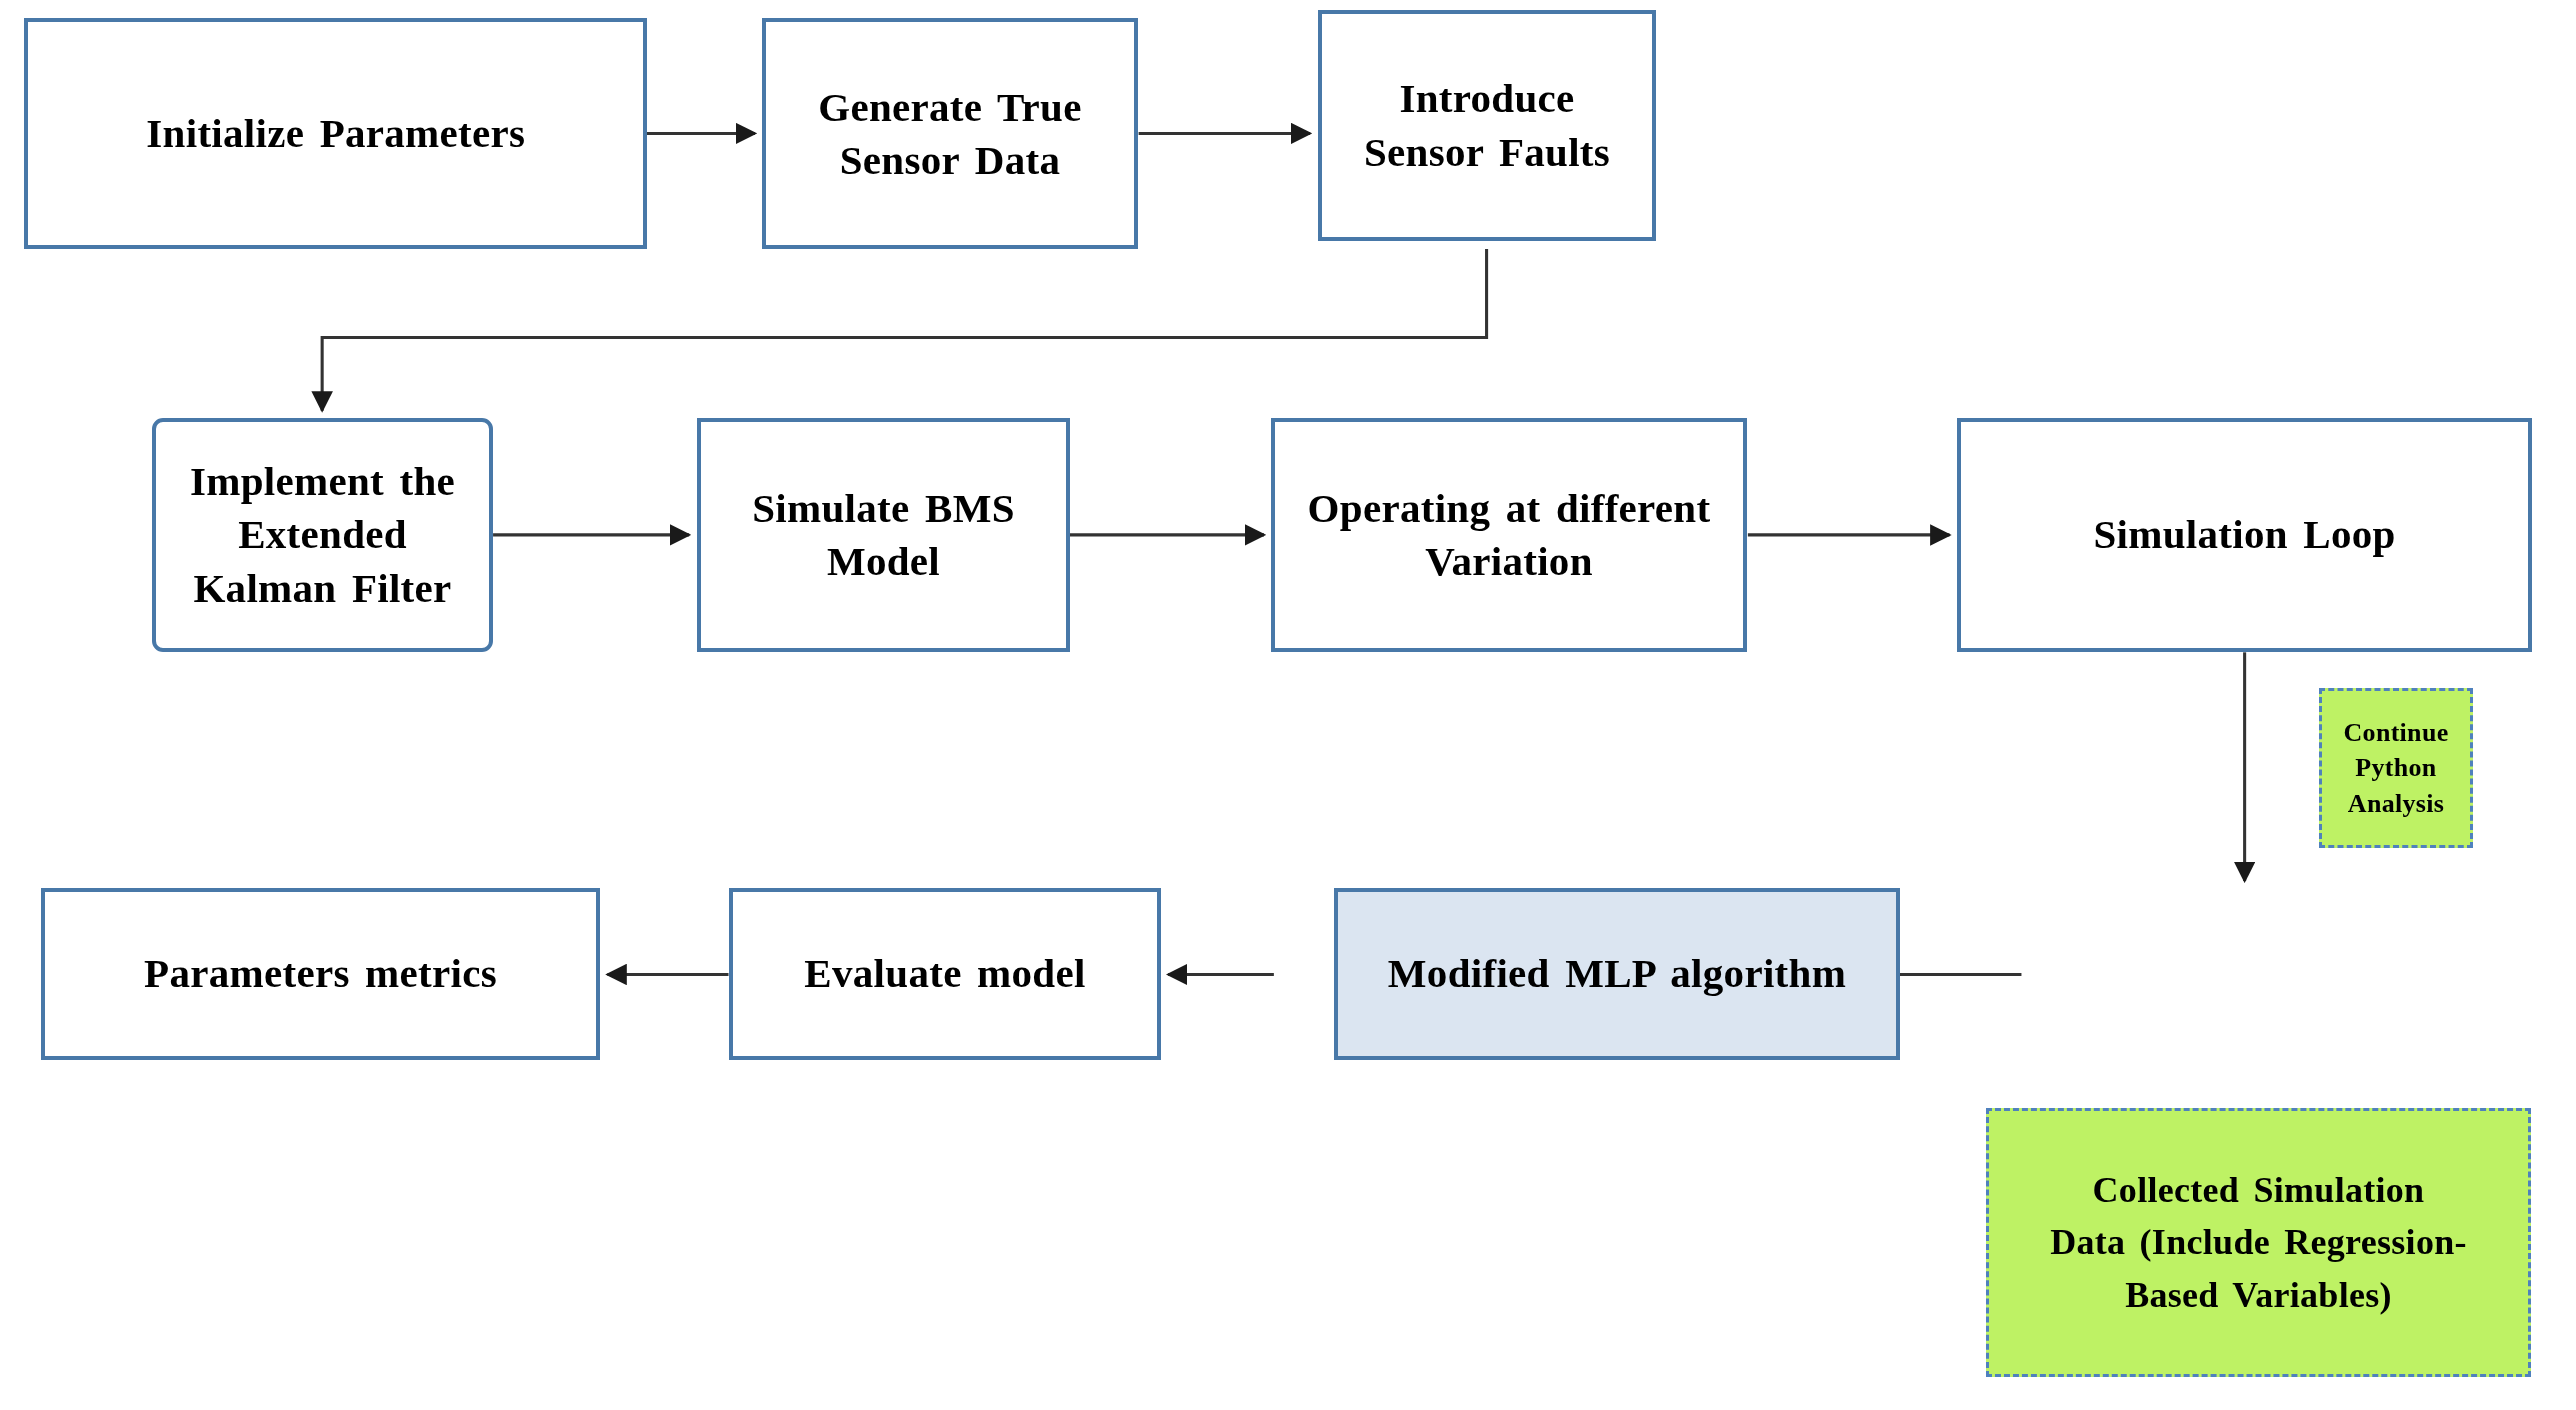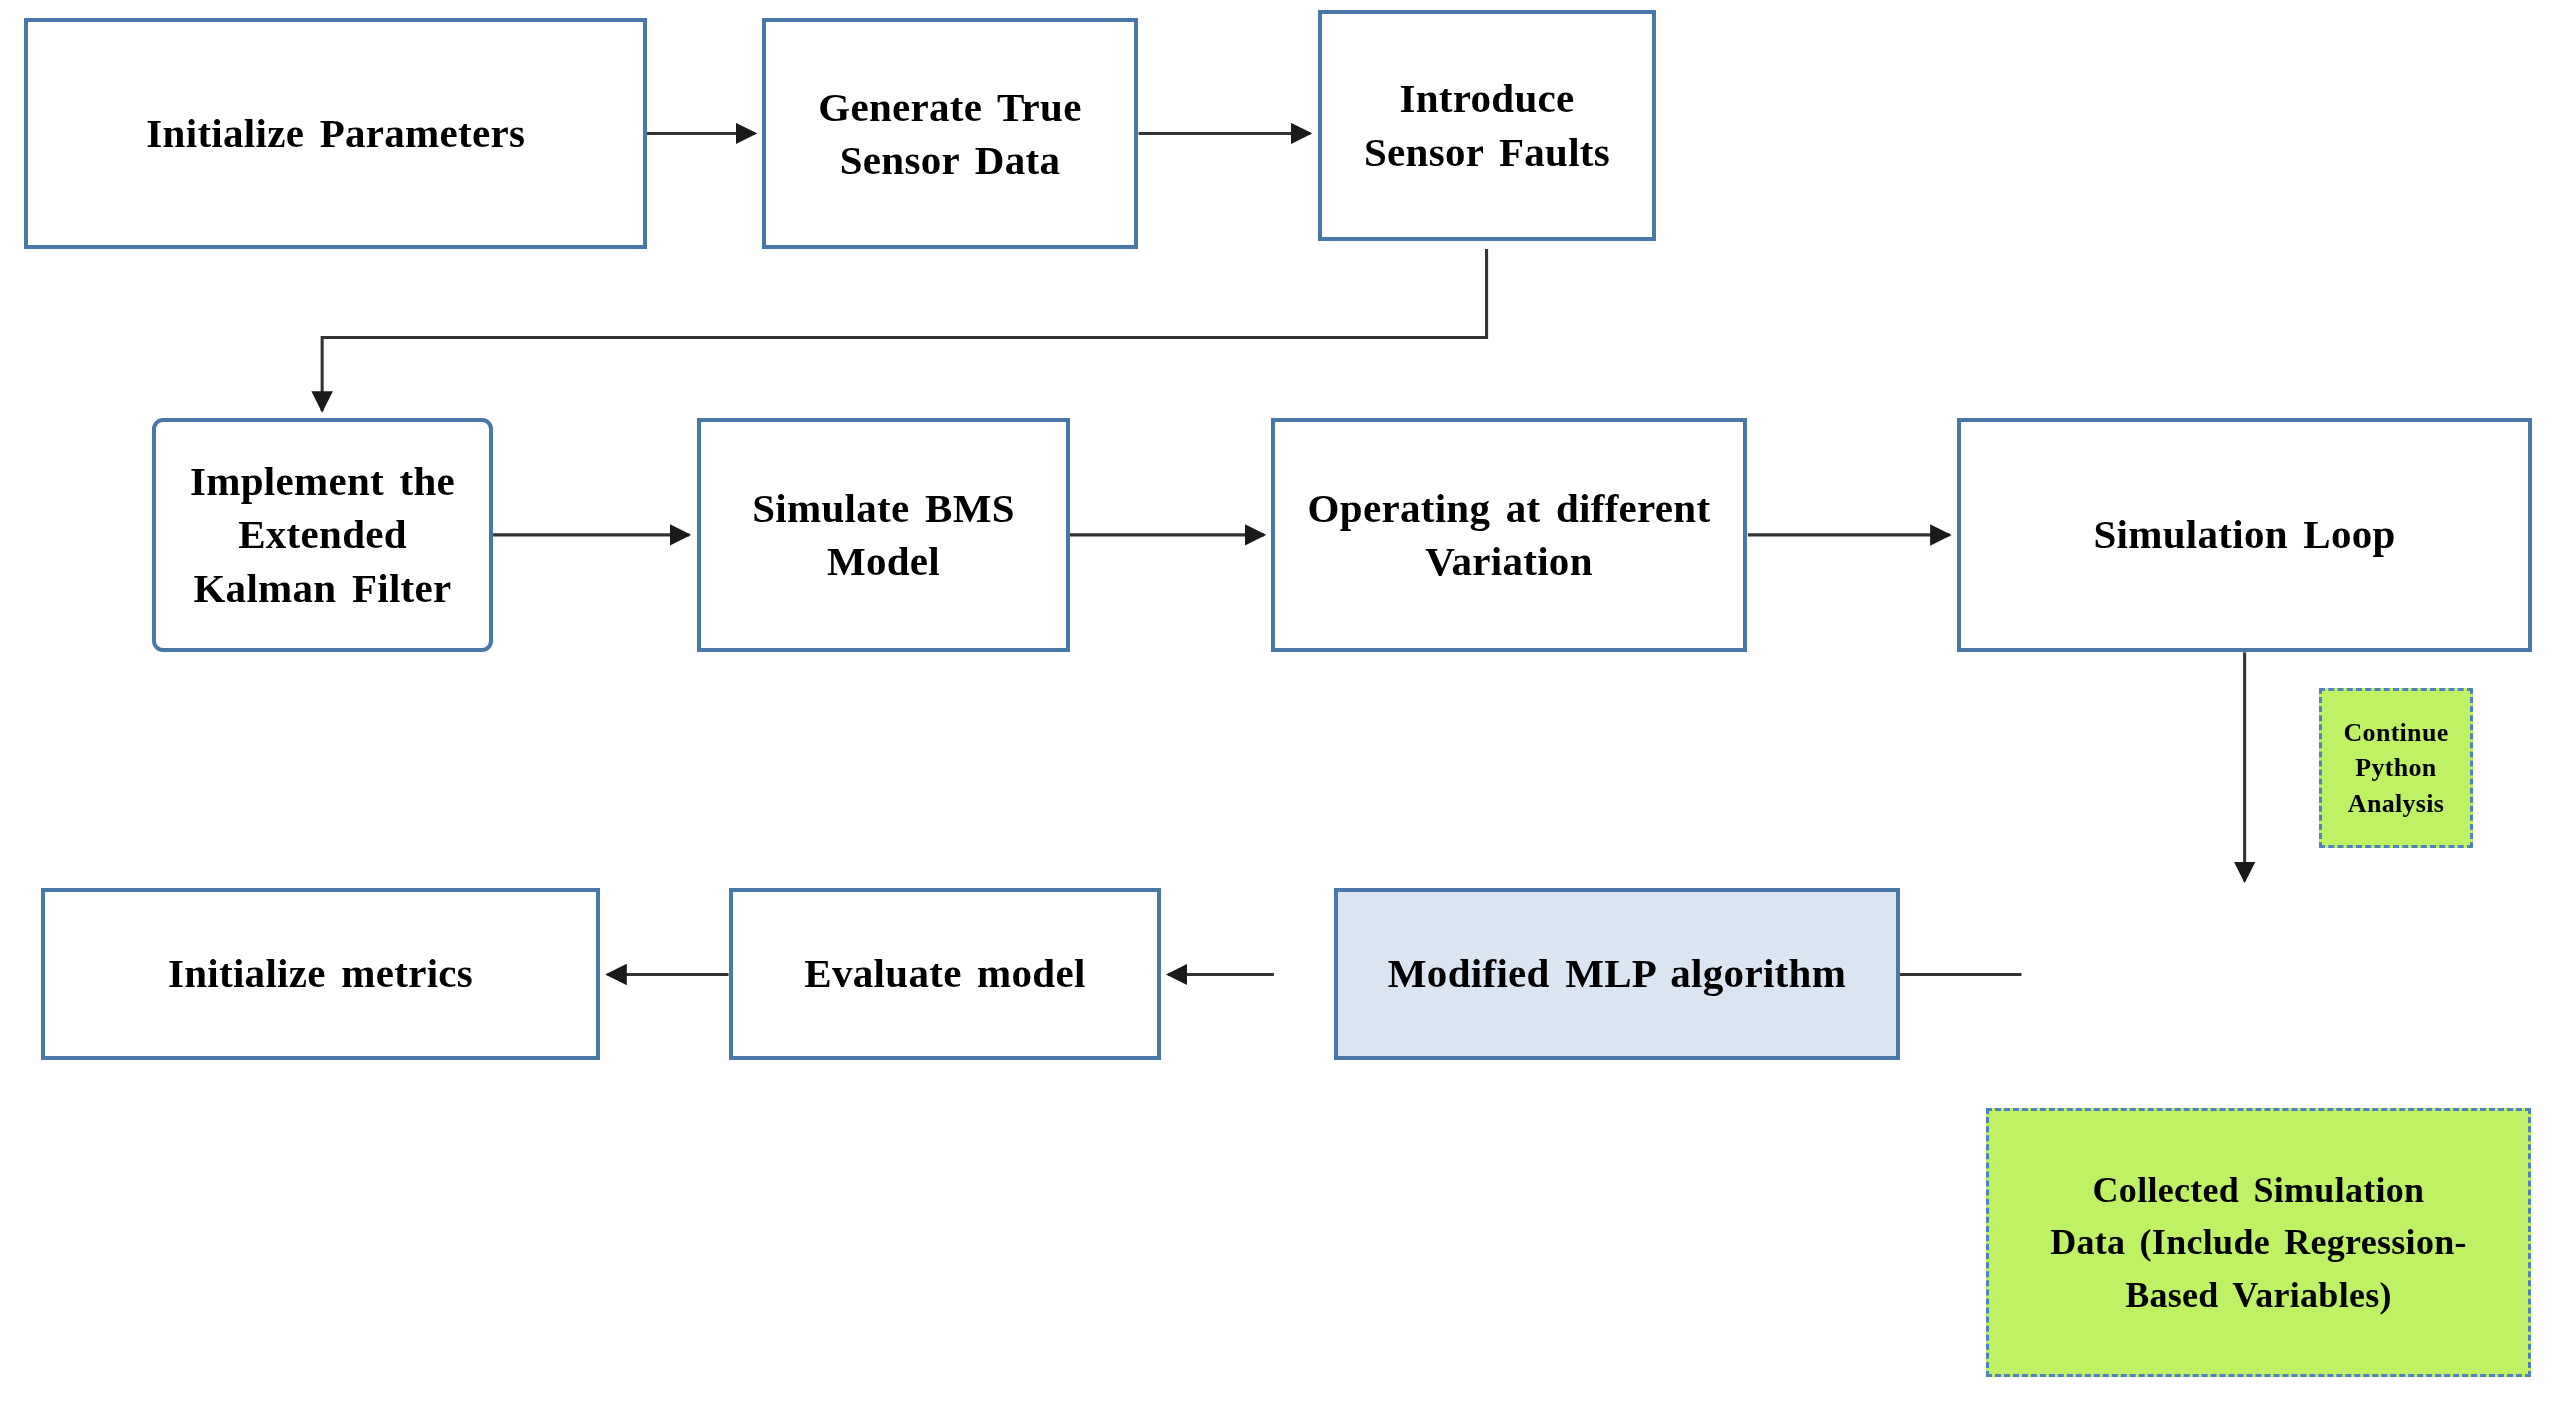--- a/index.html
+++ b/index.html
@@ -131,21 +131,21 @@
 
   <div class="node highlight" id="n-mlp">
     <span class="lbl">Modified MLP algorithm</span>
   </div>
 
   <div class="node" id="n-eval">
     <span class="lbl">Evaluate model</span>
   </div>
 
   <div class="node" id="n-perf">
-    <span class="lbl">Initialize metrics</span>
+    <span class="lbl">Parameters metrics</span>
   </div>
 
   <div class="node dashed dashed-big" id="n-coll">
     <span class="lbl">Collected Simulation
 Data (Include  Regression-
 Based Variables)</span>
   </div>
 
 </div>
 

